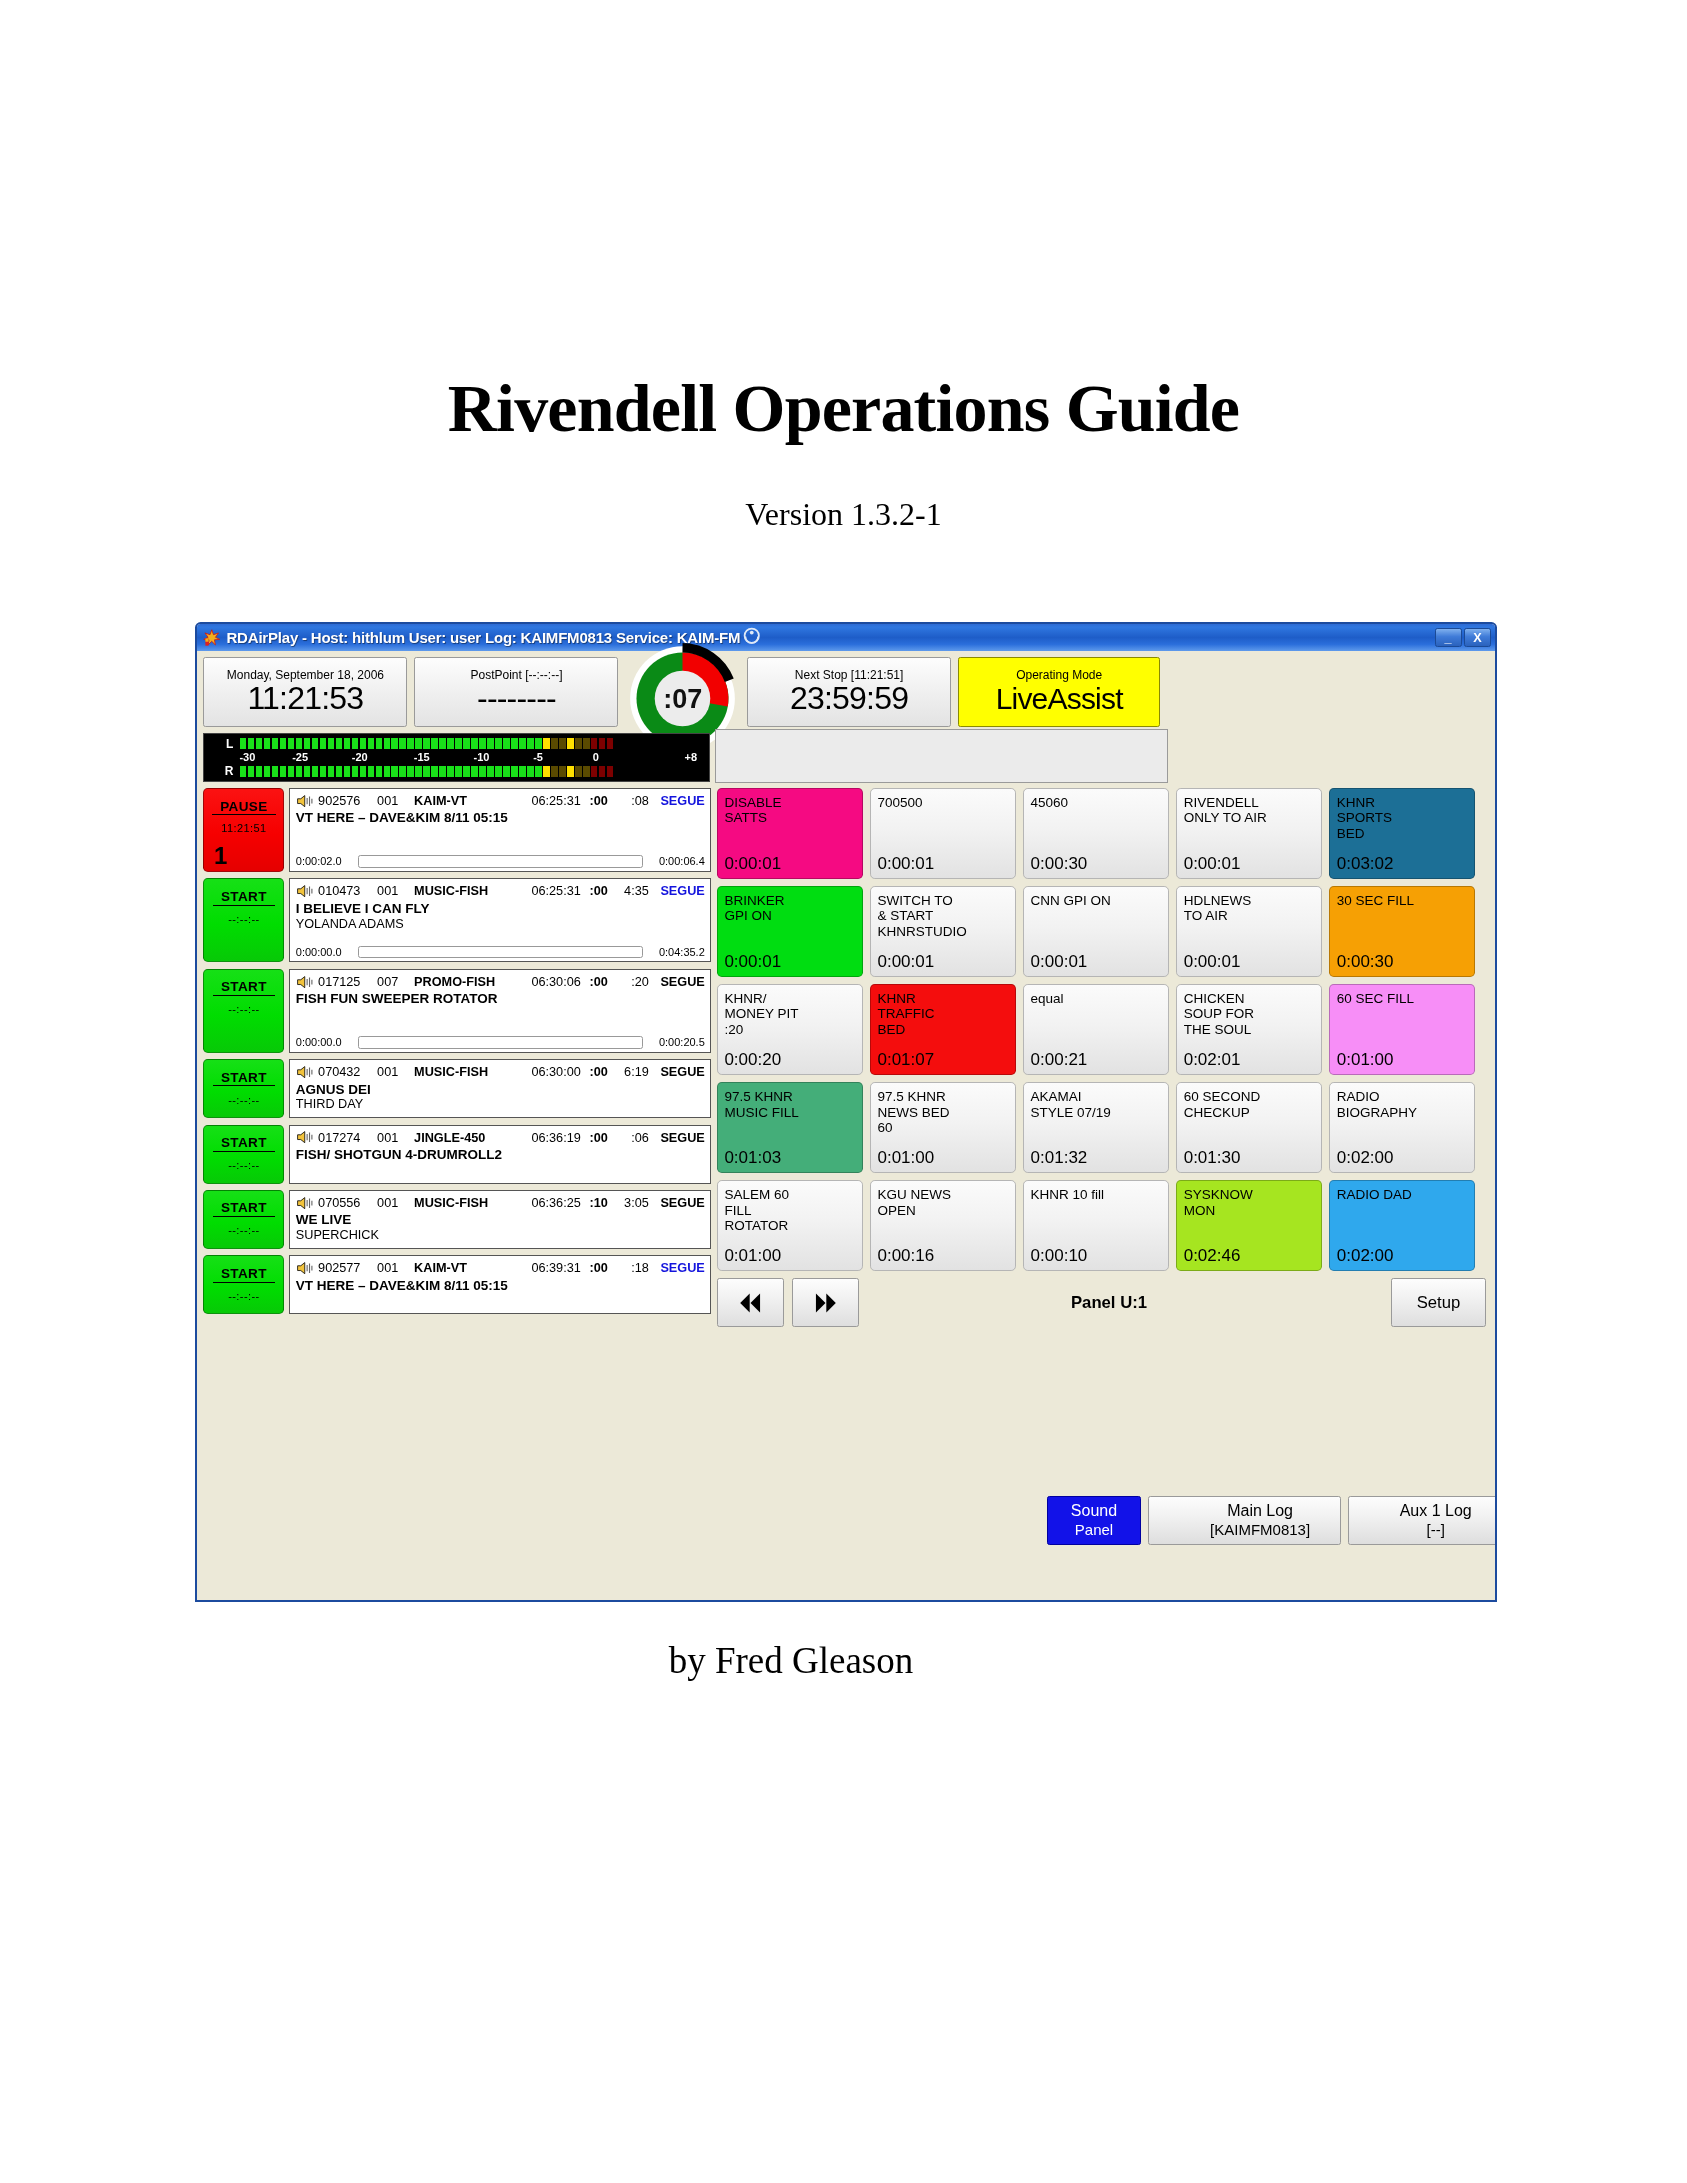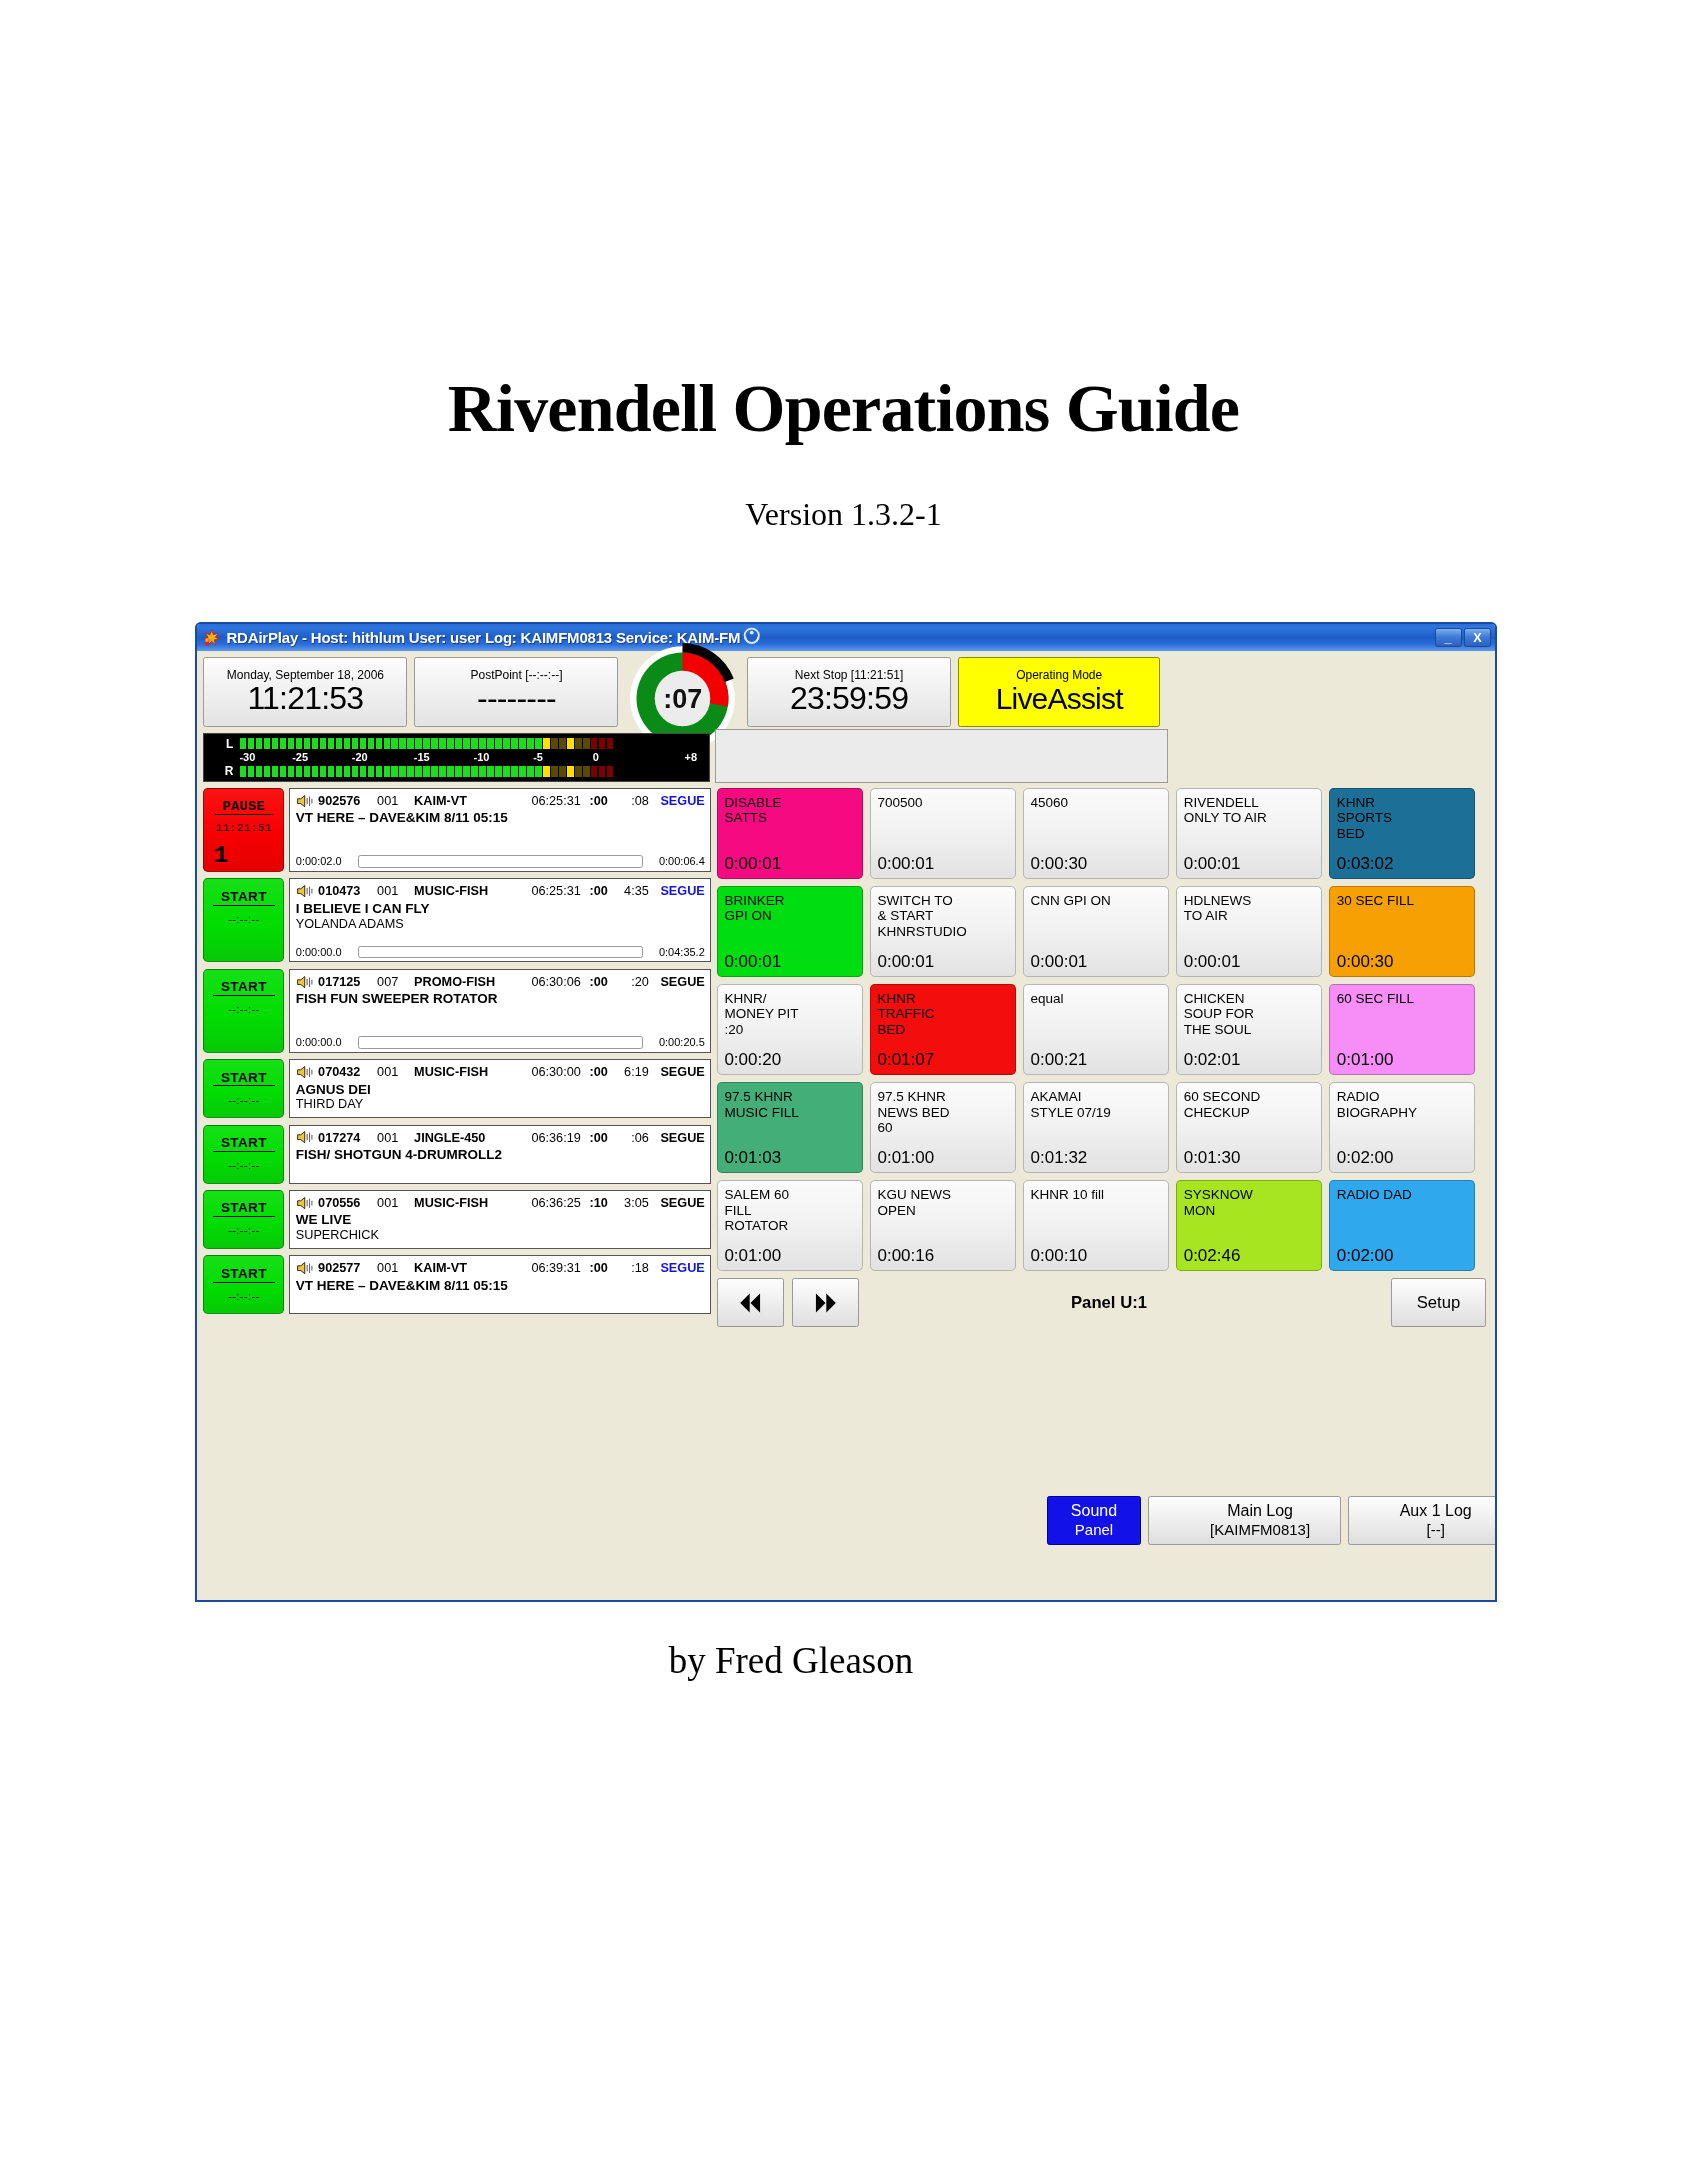--- a/index.html
+++ b/index.html
@@ -65,31 +65,31 @@
   .textbox{position:absolute;left:518px;top:78px;width:453px;height:54px;
      background:#ebebeb;border:0.8px solid #9a9a9a;box-sizing:border-box;}
 
   
   .logarea{position:absolute;left:6.4px;top:137px;width:508px;}
   .logrow{display:flex;margin-bottom:6.4px;}
   .startbtn{width:81px;flex:none;border-radius:4.8px;box-sizing:border-box;
     display:flex;flex-direction:column;align-items:center;padding-top:9.5px;
     border:0.8px solid rgba(0,0,0,.35);}
   .startbtn.green{background:linear-gradient(to bottom,#16e016,#00dd00 55%,#07c907);}
-  .startbtn.red{background:linear-gradient(to bottom,#fb1212,#f60000 55%,#e50000);font-family:Liberation Mono, monospace;}
+  .startbtn.red{background:linear-gradient(to bottom,#fb1212,#f60000 55%,#e50000);}
   .sb-label{font-size:13.5px;font-weight:bold;color:#000;border-bottom:1.6px solid #000;
      padding:0 8px 0.8px 8px;letter-spacing:0.4px;}
   .sb-time{font-size:11px;color:#000;margin-top:7.1px;letter-spacing:0.4px;}
   .sb-num{font-size:24px;font-weight:bold;color:#000;margin-top:8px;align-self:flex-start;padding-left:9.5px;}
 
   .logcard{flex:1;margin-left:4.8px;background:#fff;border:1.6px solid #555;box-sizing:border-box;
      padding:3.2px 5.6px 2.4px 5.6px;position:relative;}
   .lc-line1{display:flex;align-items:center;font-size:12.7px;color:#000;height:17.5px;}
   .lc-spk{width:17.5px;height:14.3px;flex:none;margin-right:4.8px;}
-  .lc-cart{width:59px;font-weight:bold;}
+  .lc-cart{width:59px;font-weight:normal;}
   .lc-cut{width:37px;}
   .lc-group{font-weight:bold;flex:1;}
   .lc-air{width:64px;text-align:right;}
   .lc-trans{width:27px;text-align:right;font-weight:bold;}
   .lc-len{width:41px;text-align:right;}
   .lc-seg{width:56px;text-align:right;font-weight:bold;}
   .lc-seg.blue{color:#1414dd;}
   .lc-title{font-size:13.5px;font-weight:bold;color:#000;margin-top:0.8px;}
   .lc-artist{font-size:12.7px;color:#000;margin-top:0.8px;}
   .lc-progwrap{display:flex;align-items:center;position:absolute;left:5.6px;right:5.6px;bottom:3.2px;}

